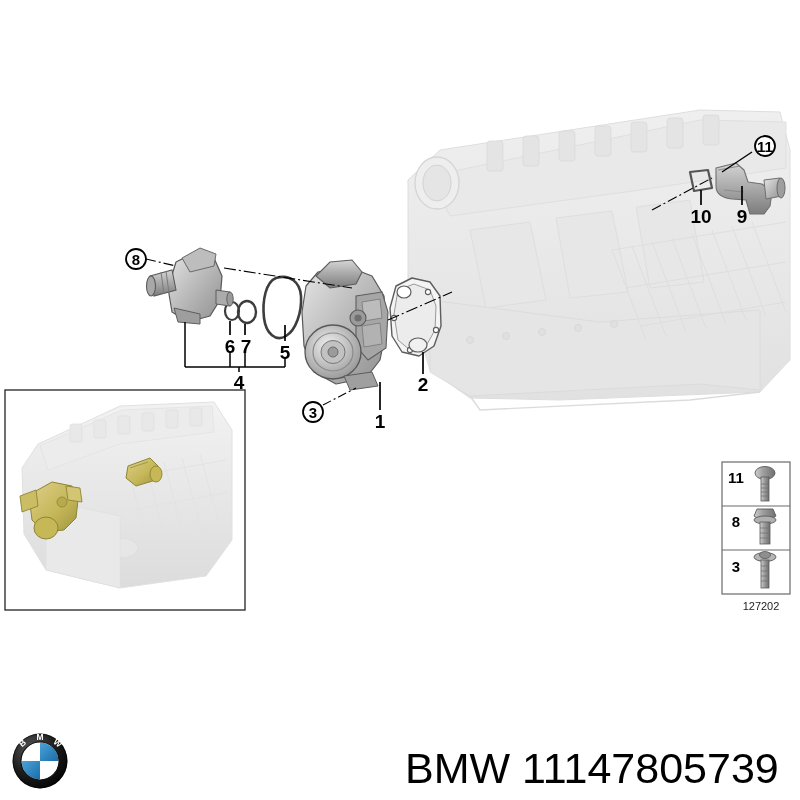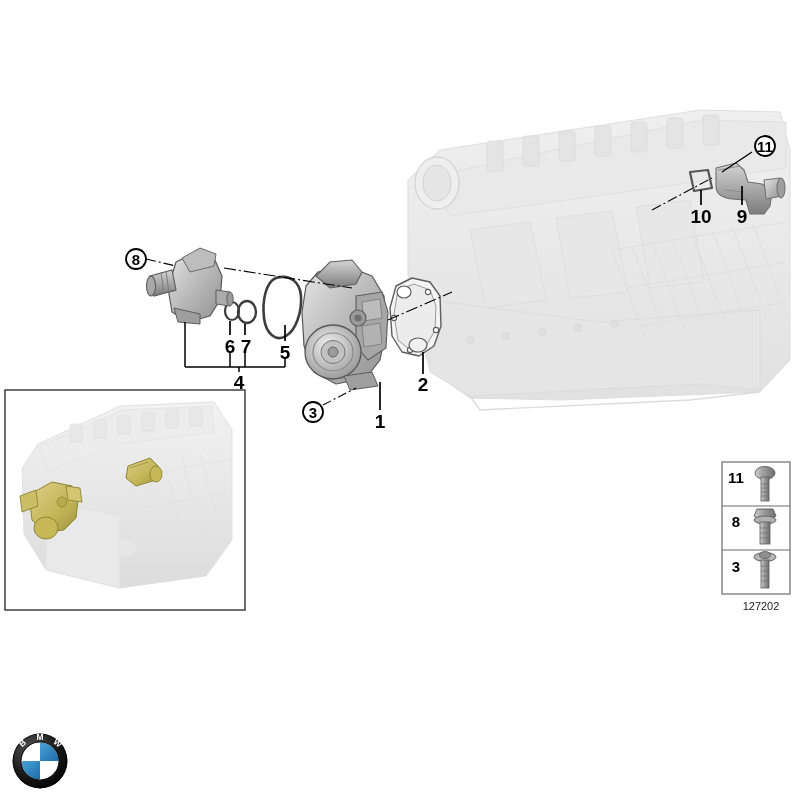--- a/index.html
+++ b/index.html
@@ -429,14 +429,15 @@
     </g>
     <circle cx="50" cy="50" r="34" fill="none" stroke="#0d0d0d" stroke-width="2"></circle>
     <circle cx="50" cy="50" r="48" fill="none" stroke="#000000" stroke-width="1"></circle>
     <g fill="#ffffff" font-family="Liberation Sans, sans-serif" font-size="15" font-weight="bold">
       <text x="22" y="22" transform="rotate(-40 22 22)" text-anchor="middle">B</text>
       <text x="50" y="13" text-anchor="middle">M</text>
       <text x="78" y="22" transform="rotate(40 78 22)" text-anchor="middle">W</text>
     </g>
   </svg>
 
+  <div class="footer-text" style="left:405px; top:744px;">BMW 11147805739</div>
 
 </div>
 
 </body></html>

